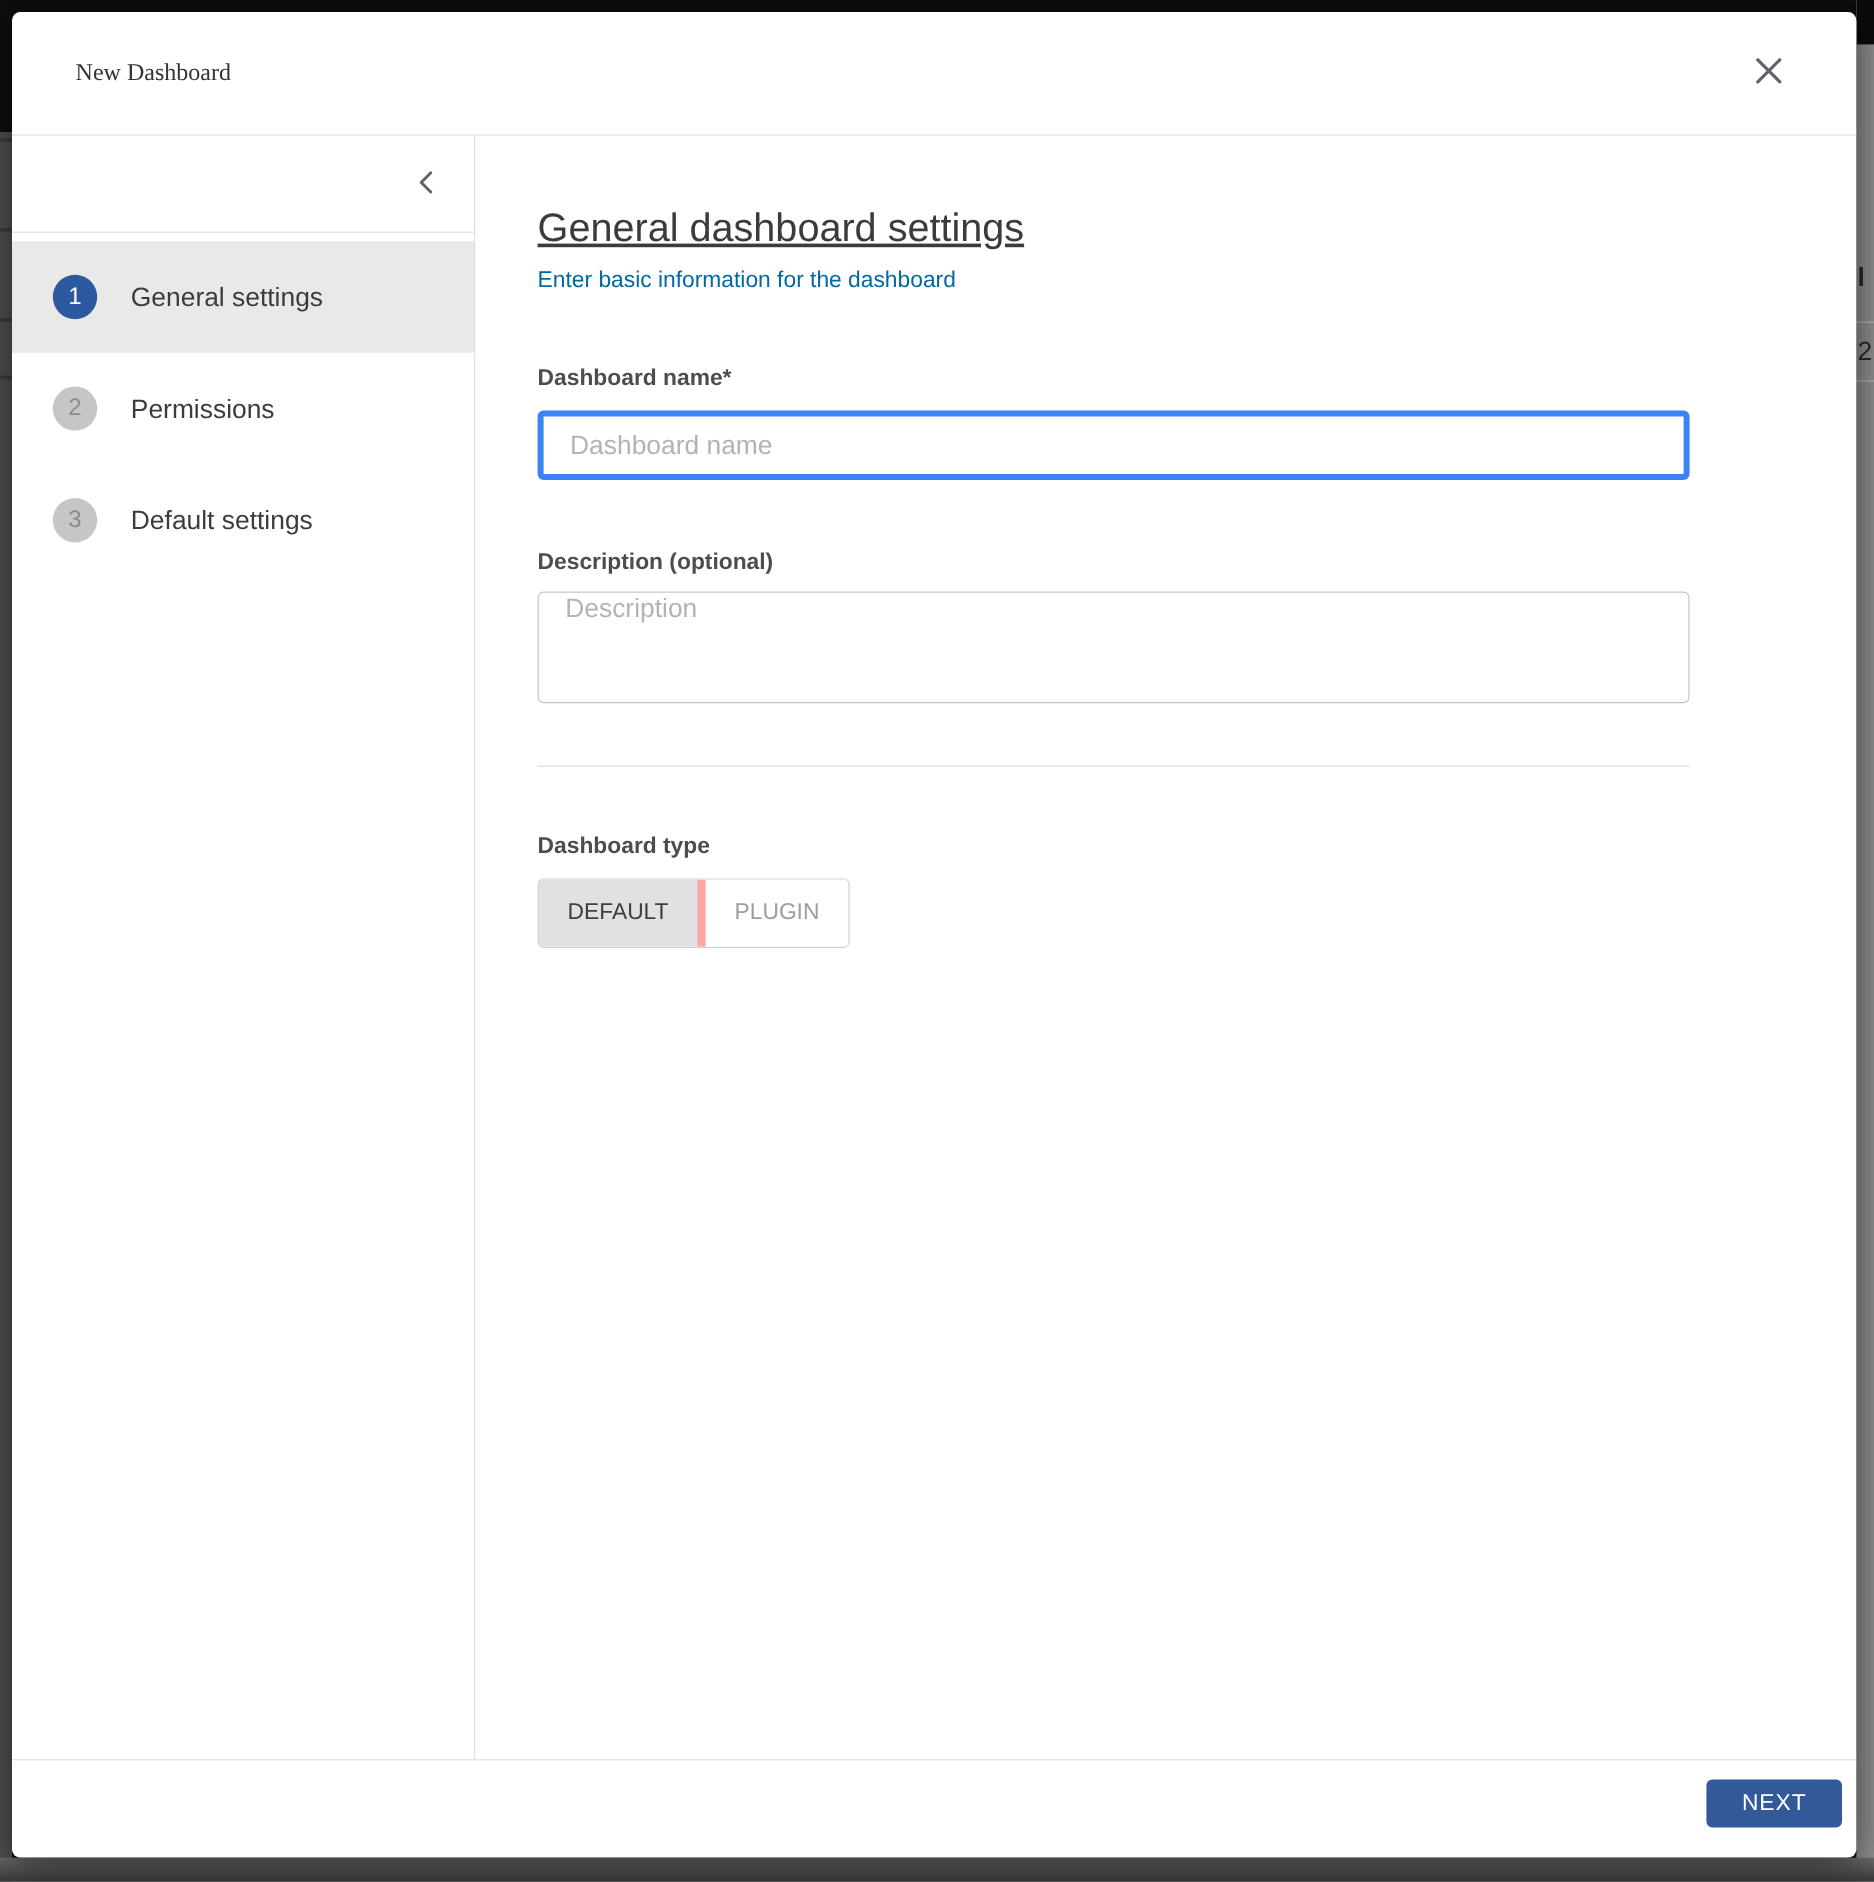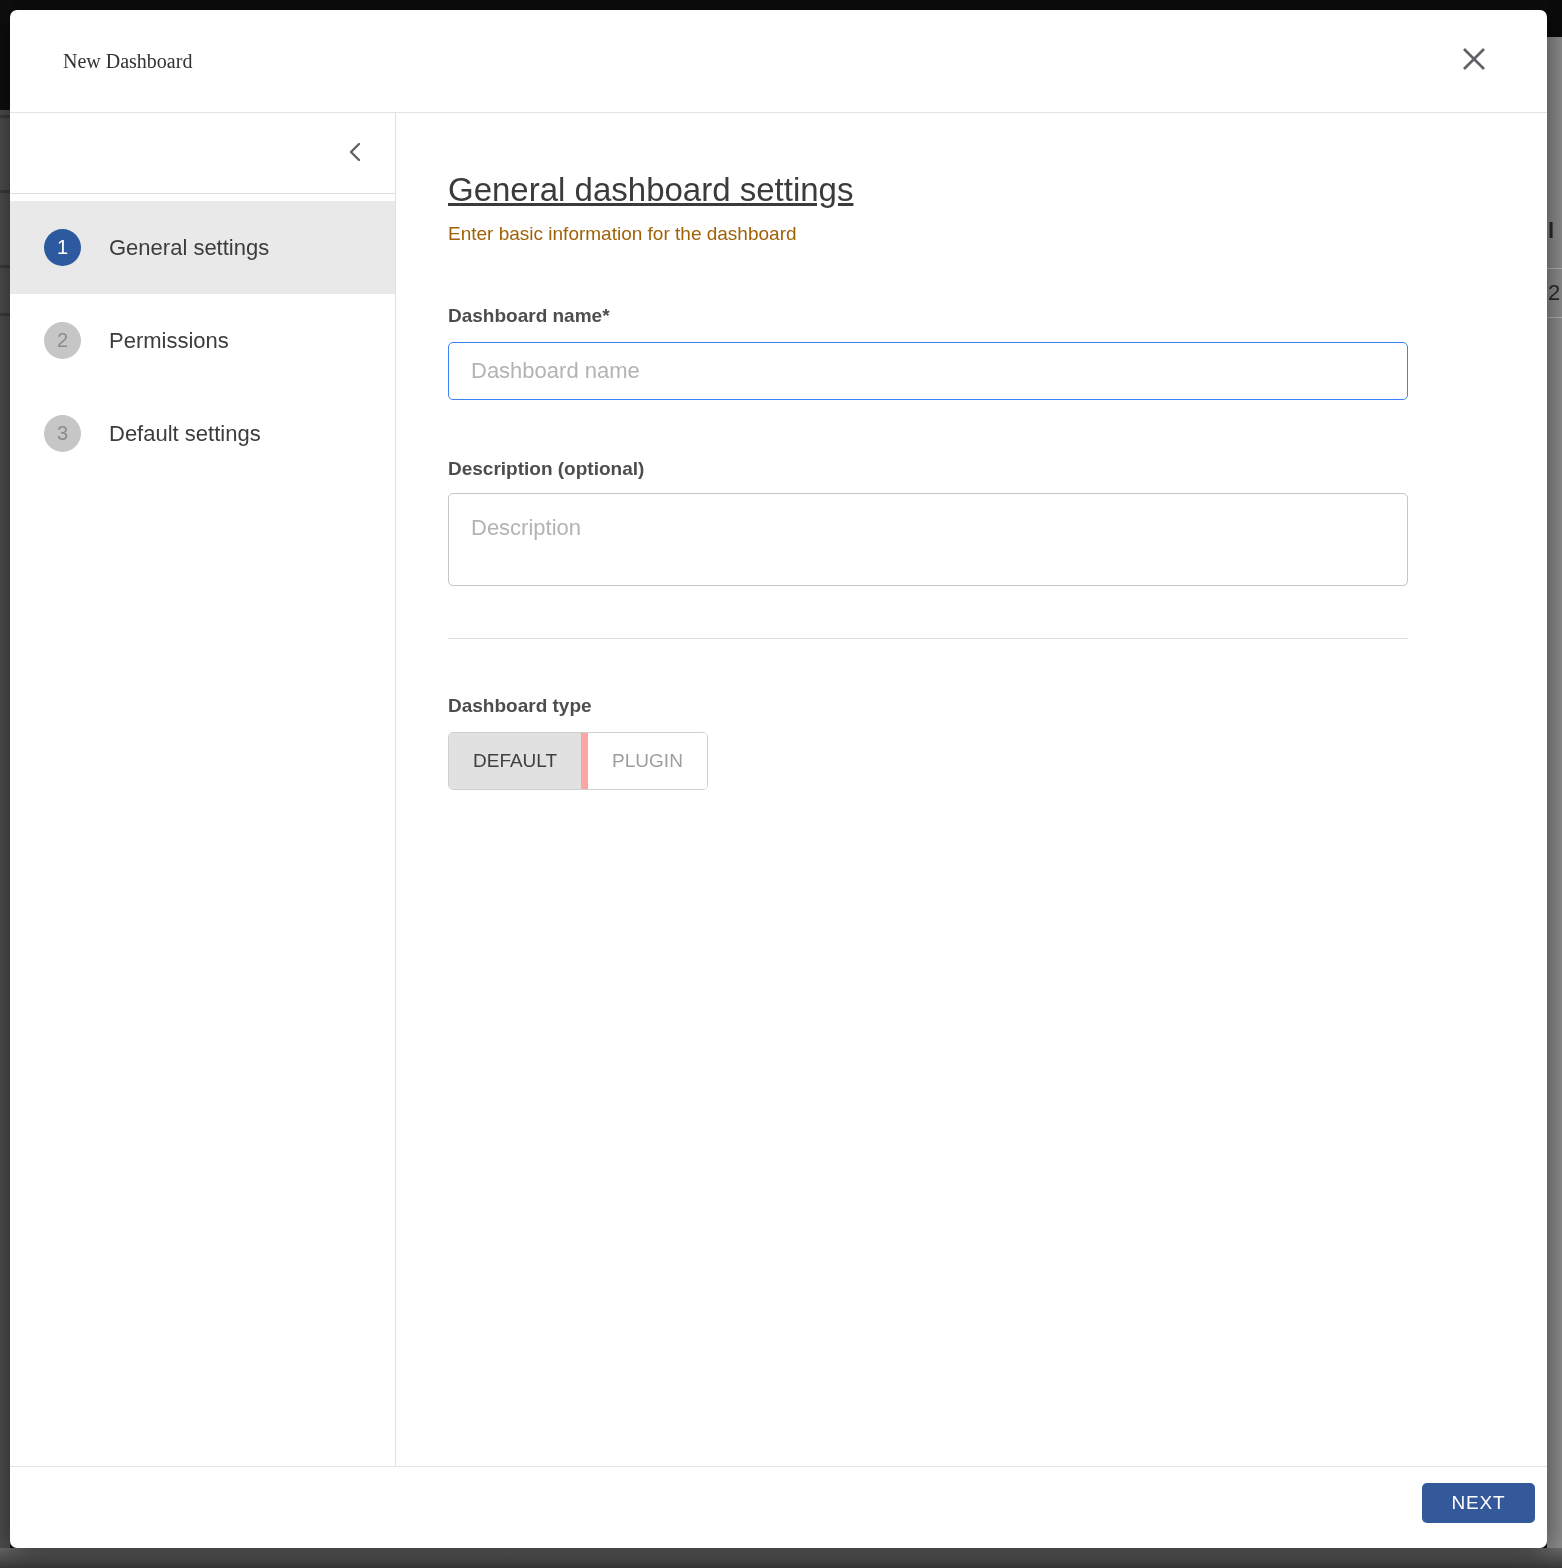--- a/index.html
+++ b/index.html
@@ -55,34 +55,34 @@
     width:37px;height:37px;border-radius:50%;flex:0 0 37px;
     background:#c6c6c6;color:#8b8b8b;
     display:flex;align-items:center;justify-content:center;
     font-size:20px;
   }
   .step.active .step-circle{background:#2d5a9e;color:#ffffff;}
   .step-label{margin-left:28px;font-size:22px;color:#3c3c3c;}
   
   .main{flex:1 1 auto;padding:58px 0 0 52px;}
   .content-heading{font-size:33px;font-weight:400;color:#3b3b3b;margin:0;line-height:38px;text-decoration:underline;}
-  .content-subheading{font-size:19px;color:#a16207;margin-top:14px;line-height:22px;}
+  .content-subheading{font-size:19px;color:#0369a1;margin-top:14px;line-height:22px;}
   .field-label{font-size:19px;font-weight:700;color:#4d4d4d;line-height:22px;}
   .label-name{margin-top:60px;}
   .label-desc{margin-top:58px;}
   .label-type{margin-top:56px;}
   .text-input{
     display:block;margin-top:15px;width:960px;height:58px;box-sizing:border-box;
-    border:1px solid #3b82f6;border-radius:5px;padding:0 22px;
+    border:5px solid #3b82f6;border-radius:5px;padding:0 22px;
     font-family:"Liberation Sans", sans-serif;font-size:22px;color:#333;
     outline:none;
   }
   .text-area{
     display:block;margin-top:13px;width:960px;height:93px;box-sizing:border-box;
-    border:1px solid #c6c6c6;border-radius:5px;padding:21px 22px;
+    border:1px solid #c6c6c6;border-radius:5px;padding:0 22px;
     font-family:"Liberation Sans", sans-serif;font-size:22px;color:#333;
     resize:none;outline:none;
   }
   .text-input::placeholder,.text-area::placeholder{color:#b3b3b3;opacity:1;}
   .section-divider{width:960px;height:0;border:none;border-top:1px solid #dcdcdc;margin:52px 0 0 0;}
   .type-toggle{
     margin-top:15px;display:inline-flex;border:1px solid #cfcfcf;border-radius:5px;overflow:hidden;
   }
   .type-btn{
     height:56px;padding:0 24px;display:flex;align-items:center;justify-content:center;

